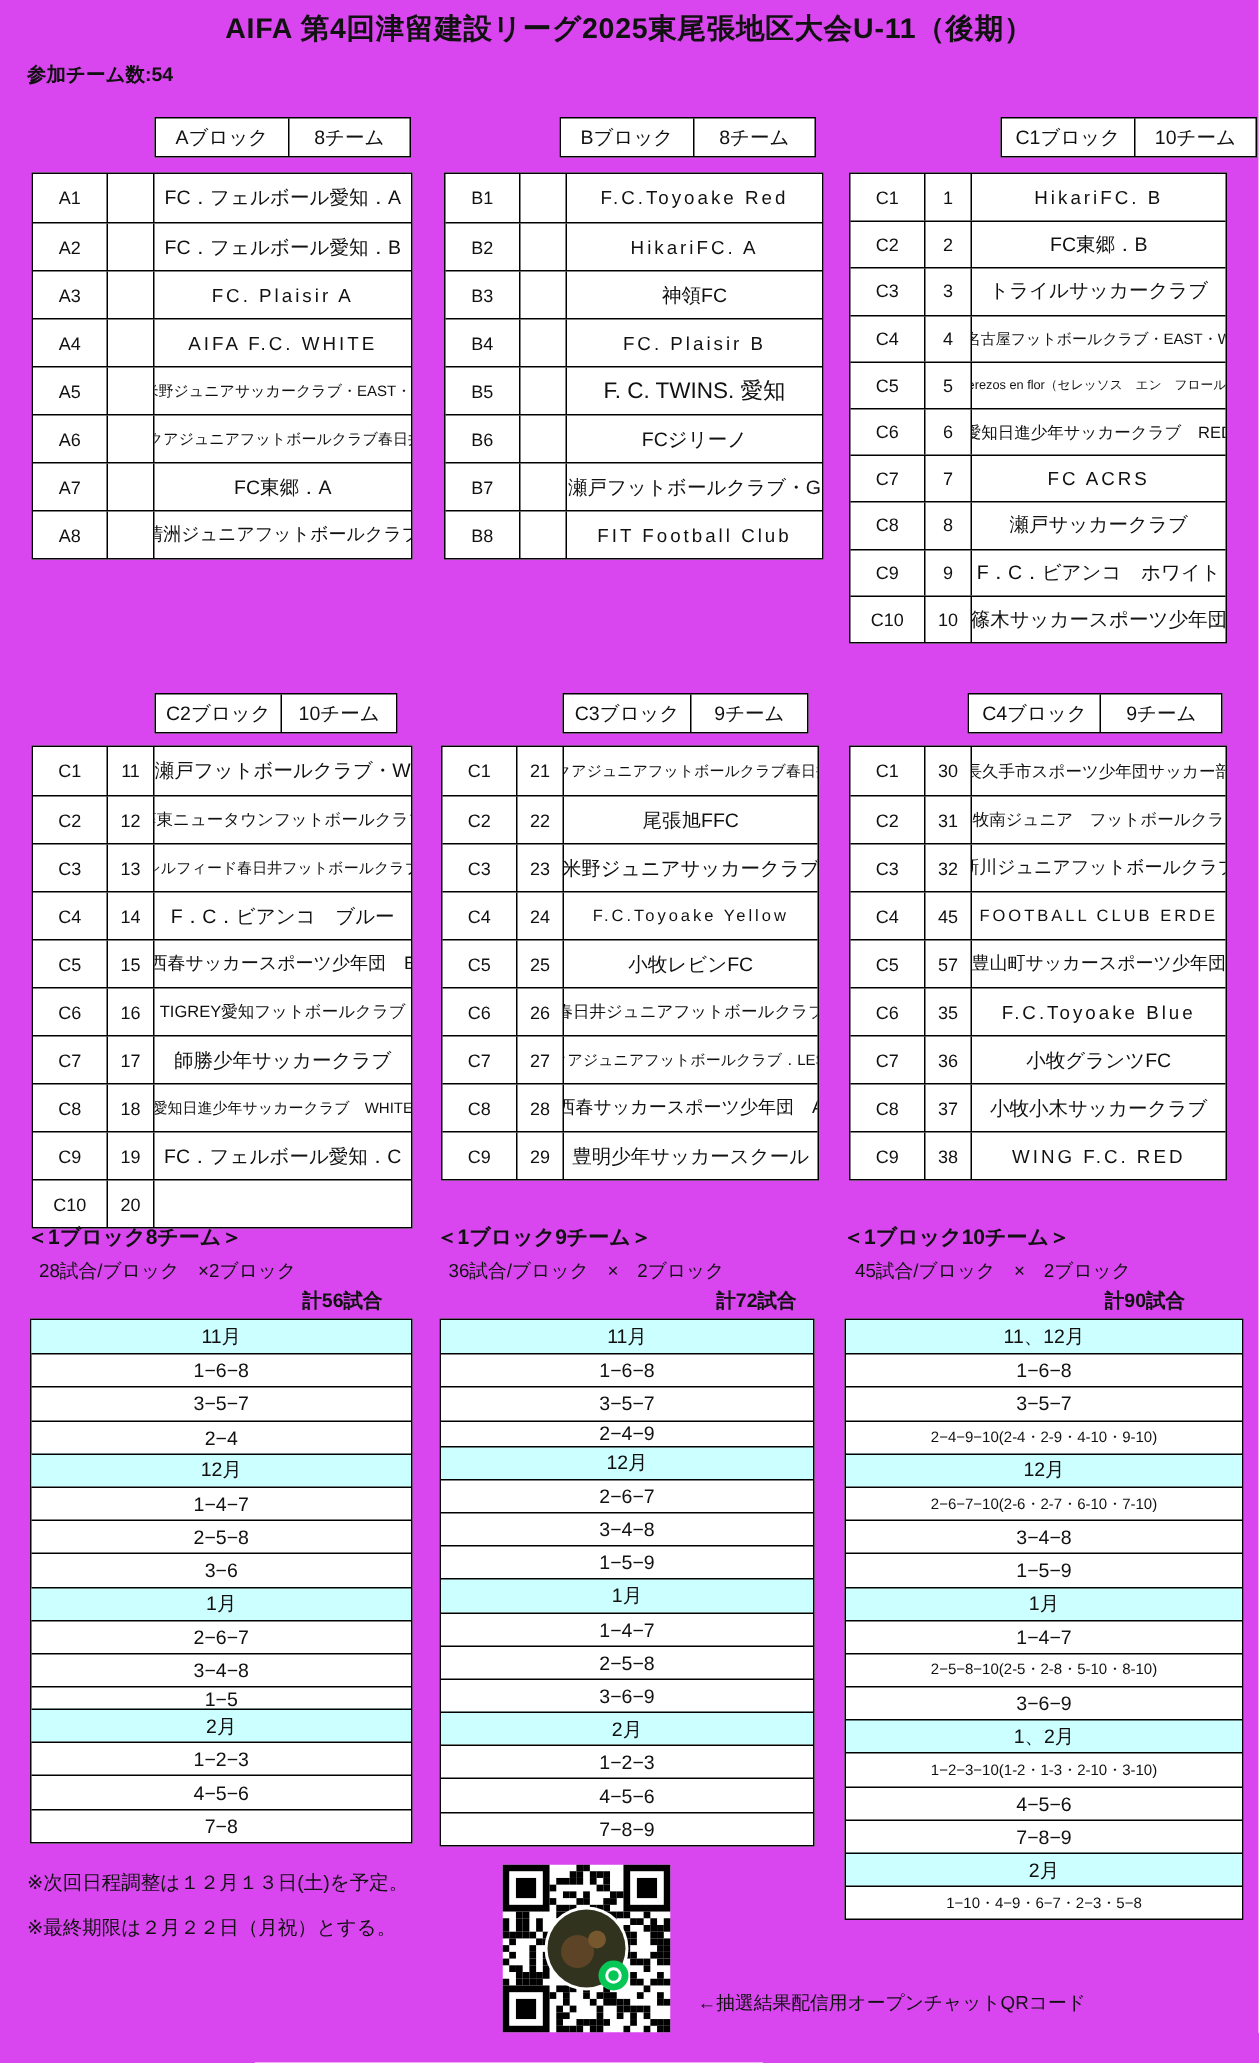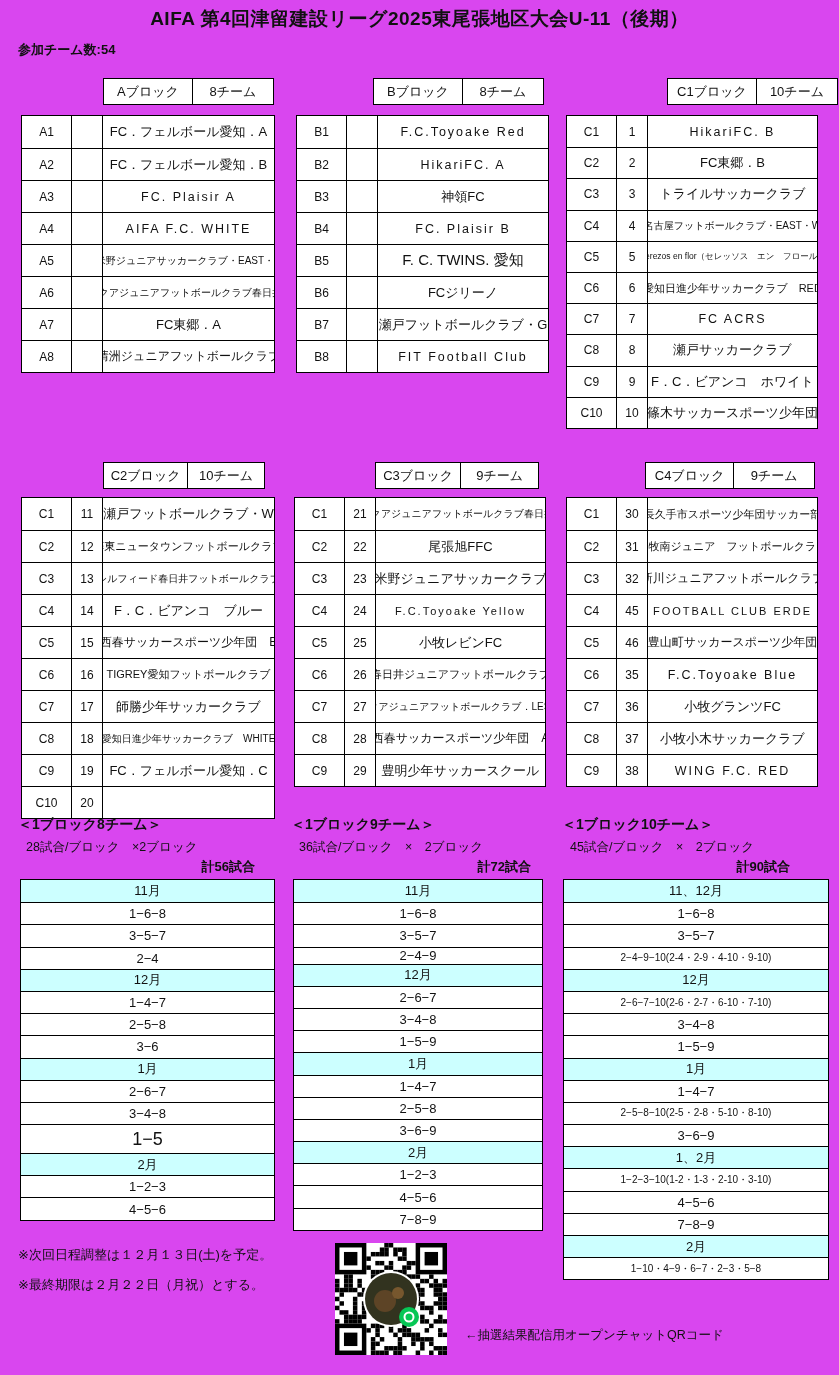--- a/index.html
+++ b/index.html
@@ -316,21 +316,21 @@
         <div class="tcell tnum">32</div>
         <div class="tcell tname" style="font-size: 12px;">新川ジュニアフットボールクラブ</div>
       </div>
       <div class="trow tb" style="height: 32px;">
         <div class="tcell tslot">C4</div>
         <div class="tcell tnum">45</div>
         <div class="tcell tname" style="font-size: 11px; letter-spacing: 2px;">FOOTBALL CLUB ERDE</div>
       </div>
       <div class="trow tb" style="height: 32px;">
         <div class="tcell tslot">C5</div>
-        <div class="tcell tnum">46</div>
+        <div class="tcell tnum">57</div>
         <div class="tcell tname" style="font-size: 12px;">豊山町サッカースポーツ少年団</div>
       </div>
       <div class="trow tb" style="height: 32px;">
         <div class="tcell tslot">C6</div>
         <div class="tcell tnum">35</div>
         <div class="tcell tname" style="font-size: 12.5px; letter-spacing: 2px;">F.C.Toyoake Blue</div>
       </div>
       <div class="trow tb" style="height: 32px;">
         <div class="tcell tslot">C7</div>
         <div class="tcell tnum">36</div>
@@ -356,24 +356,25 @@
       <div class="srow tb" style="height: 22.2px; font-size: 13px;">1−6−8</div>
       <div class="srow tb" style="height: 22.2px; font-size: 13px;">3−5−7</div>
       <div class="srow tb" style="height: 22.2px; font-size: 13px;">2−4</div>
       <div class="srow tb month" style="height: 22.2px; font-size: 13px;">12月</div>
       <div class="srow tb" style="height: 22.2px; font-size: 13px;">1−4−7</div>
       <div class="srow tb" style="height: 22.2px; font-size: 13px;">2−5−8</div>
       <div class="srow tb" style="height: 22.2px; font-size: 13px;">3−6</div>
       <div class="srow tb month" style="height: 22.2px; font-size: 13px;">1月</div>
       <div class="srow tb" style="height: 22.2px; font-size: 13px;">2−6−7</div>
       <div class="srow tb" style="height: 22.2px; font-size: 13px;">3−4−8</div>
-      <div class="srow tb" style="height: 29px; font-size: 18px;">1−5</div>
+      <div class="srow tb" style="height: 15px; font-size: 13px;">1−5</div>
       <div class="srow tb month" style="height: 22.2px; font-size: 13px;">2月</div>
       <div class="srow tb" style="height: 22.2px; font-size: 13px;">1−2−3</div>
       <div class="srow tb" style="height: 22.2px; font-size: 13px;">4−5−6</div>
+      <div class="srow tb" style="height: 22.2px; font-size: 13px;">7−8</div>
     </div>
 
   <div class="abs shead" style="left:291px;top:816px;">＜1ブロック9チーム＞</div>
   <div class="abs ssub" style="left:299px;top:839px;">36試合/ブロック　×　2ブロック</div>
   <div class="abs stotal" style="left:291px;top:858px;width:240px;">計72試合</div>
   <div class="abs stable" style="left:293px;top:879px;width:248px;">
       <div class="srow month" style="height: 22.2px; font-size: 13px;">11月</div>
       <div class="srow tb" style="height: 22.2px; font-size: 13px;">1−6−8</div>
       <div class="srow tb" style="height: 22.2px; font-size: 13px;">3−5−7</div>
       <div class="srow tb" style="height: 17px; font-size: 13px;">2−4−9</div>

